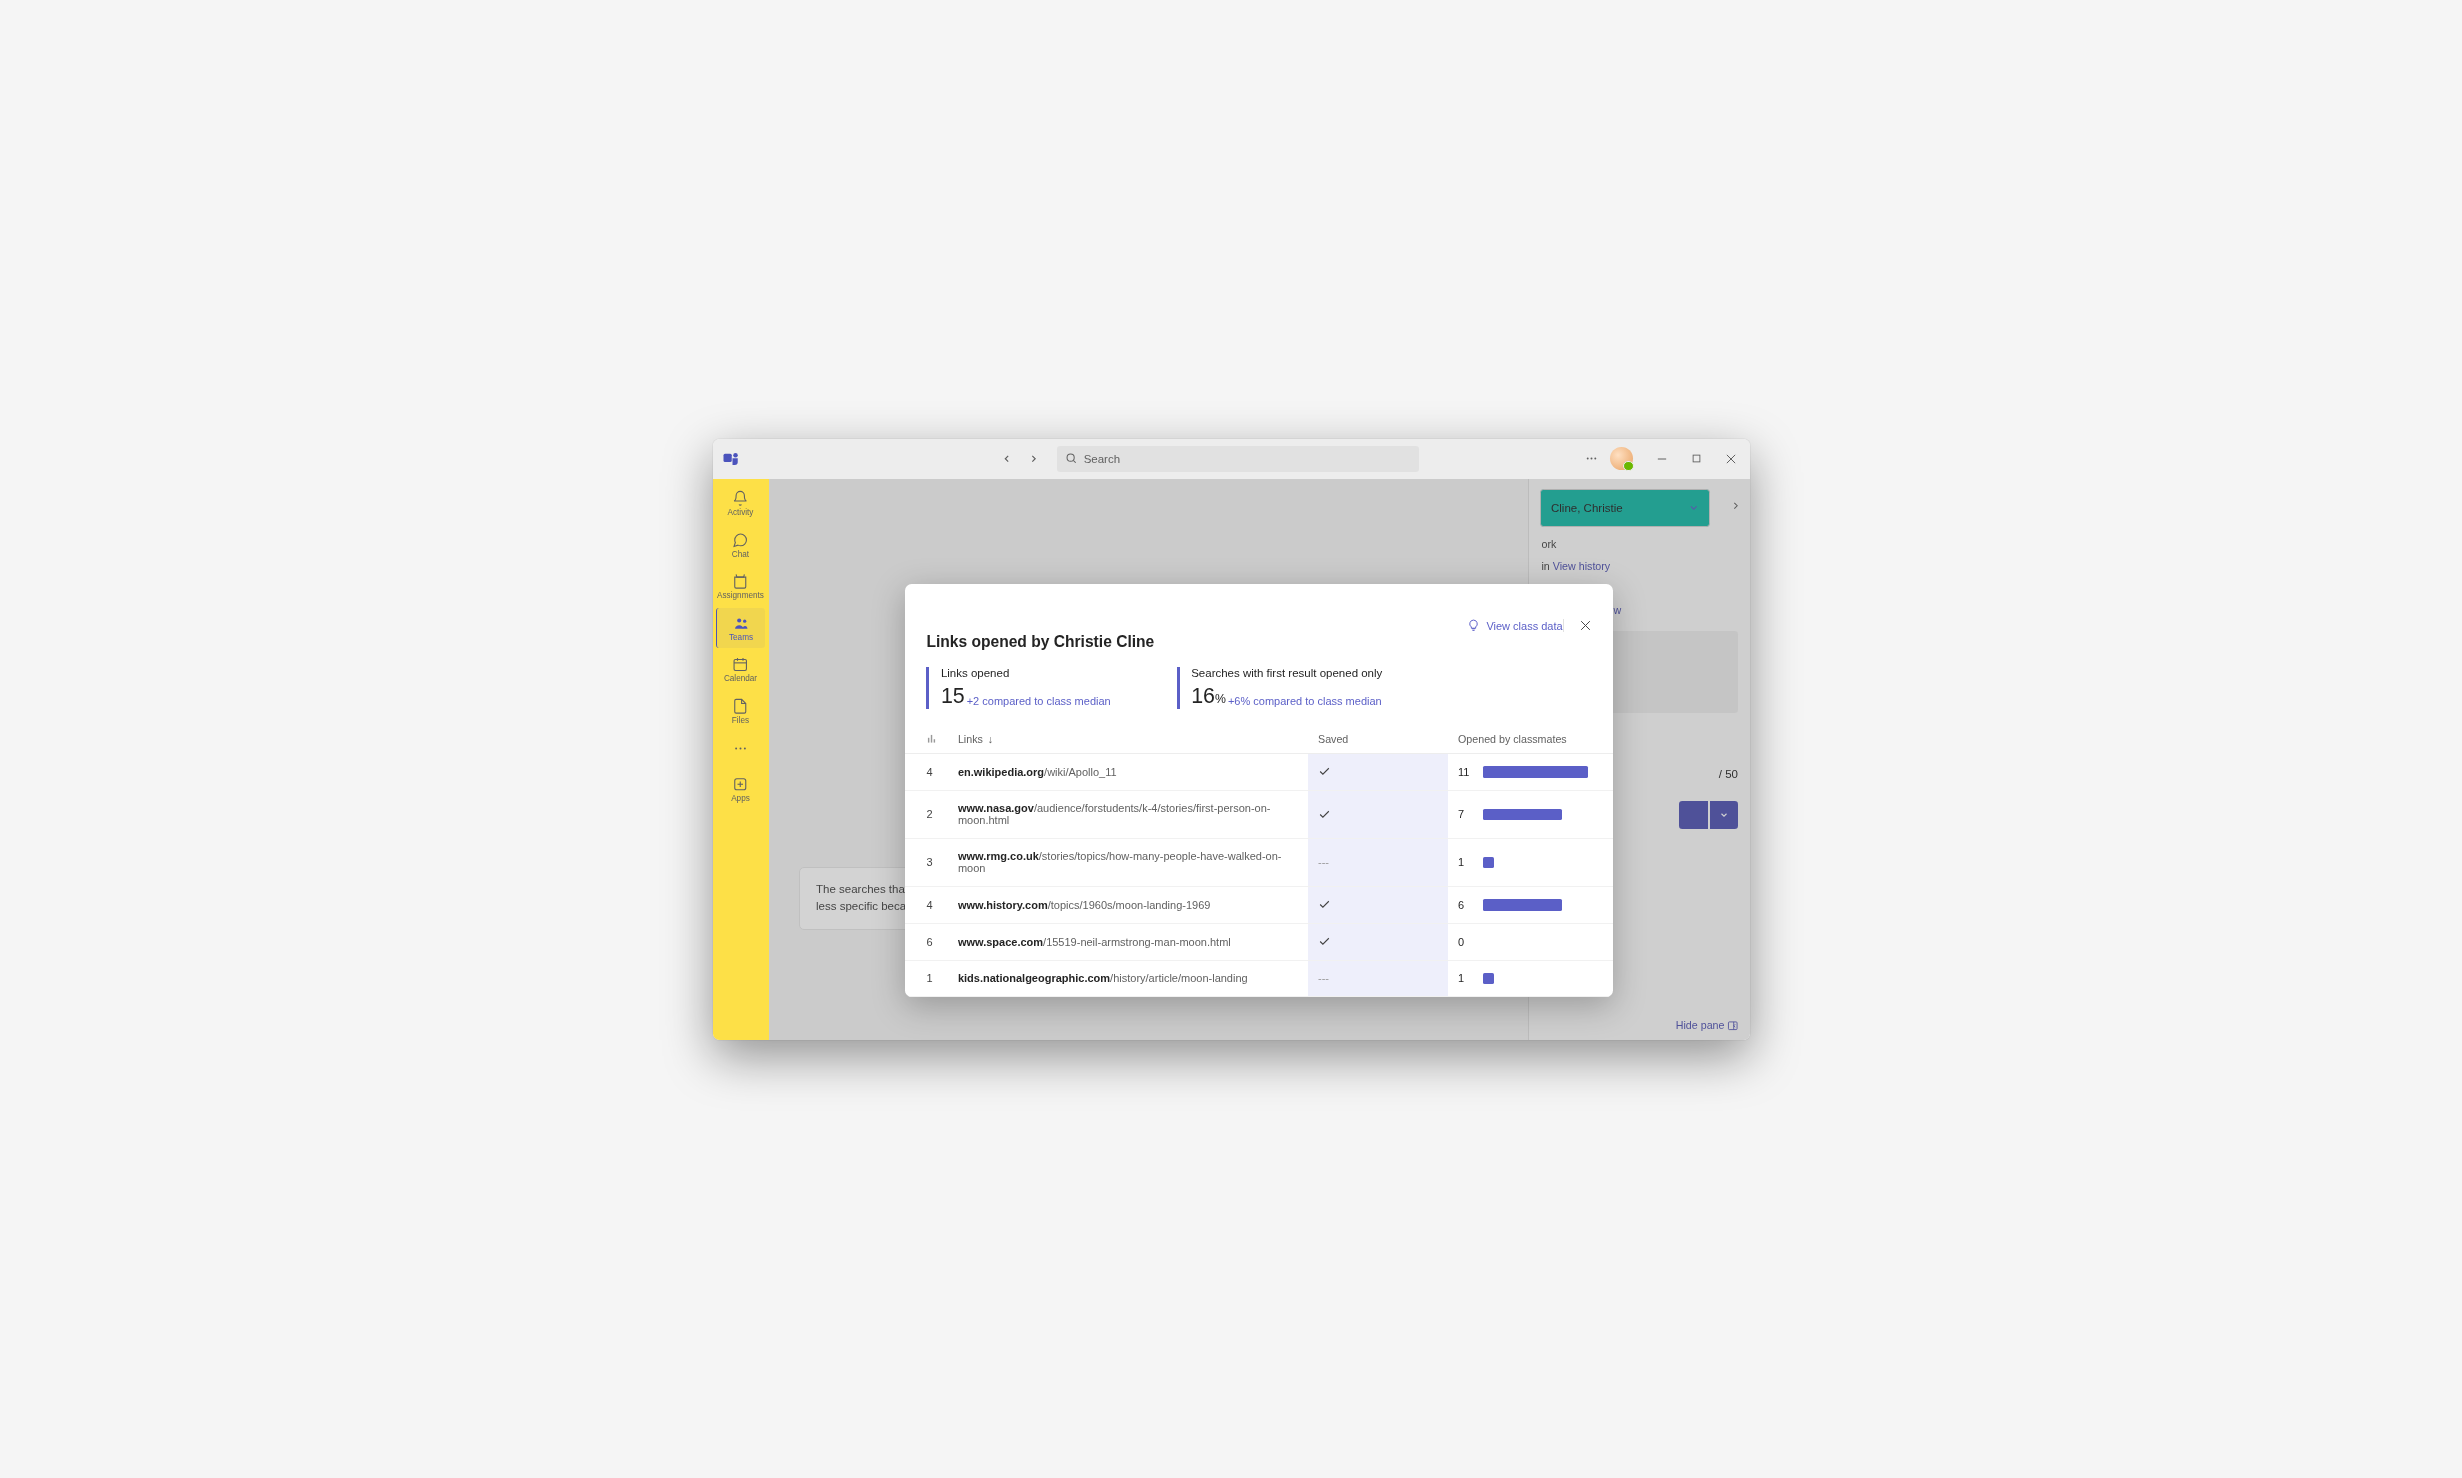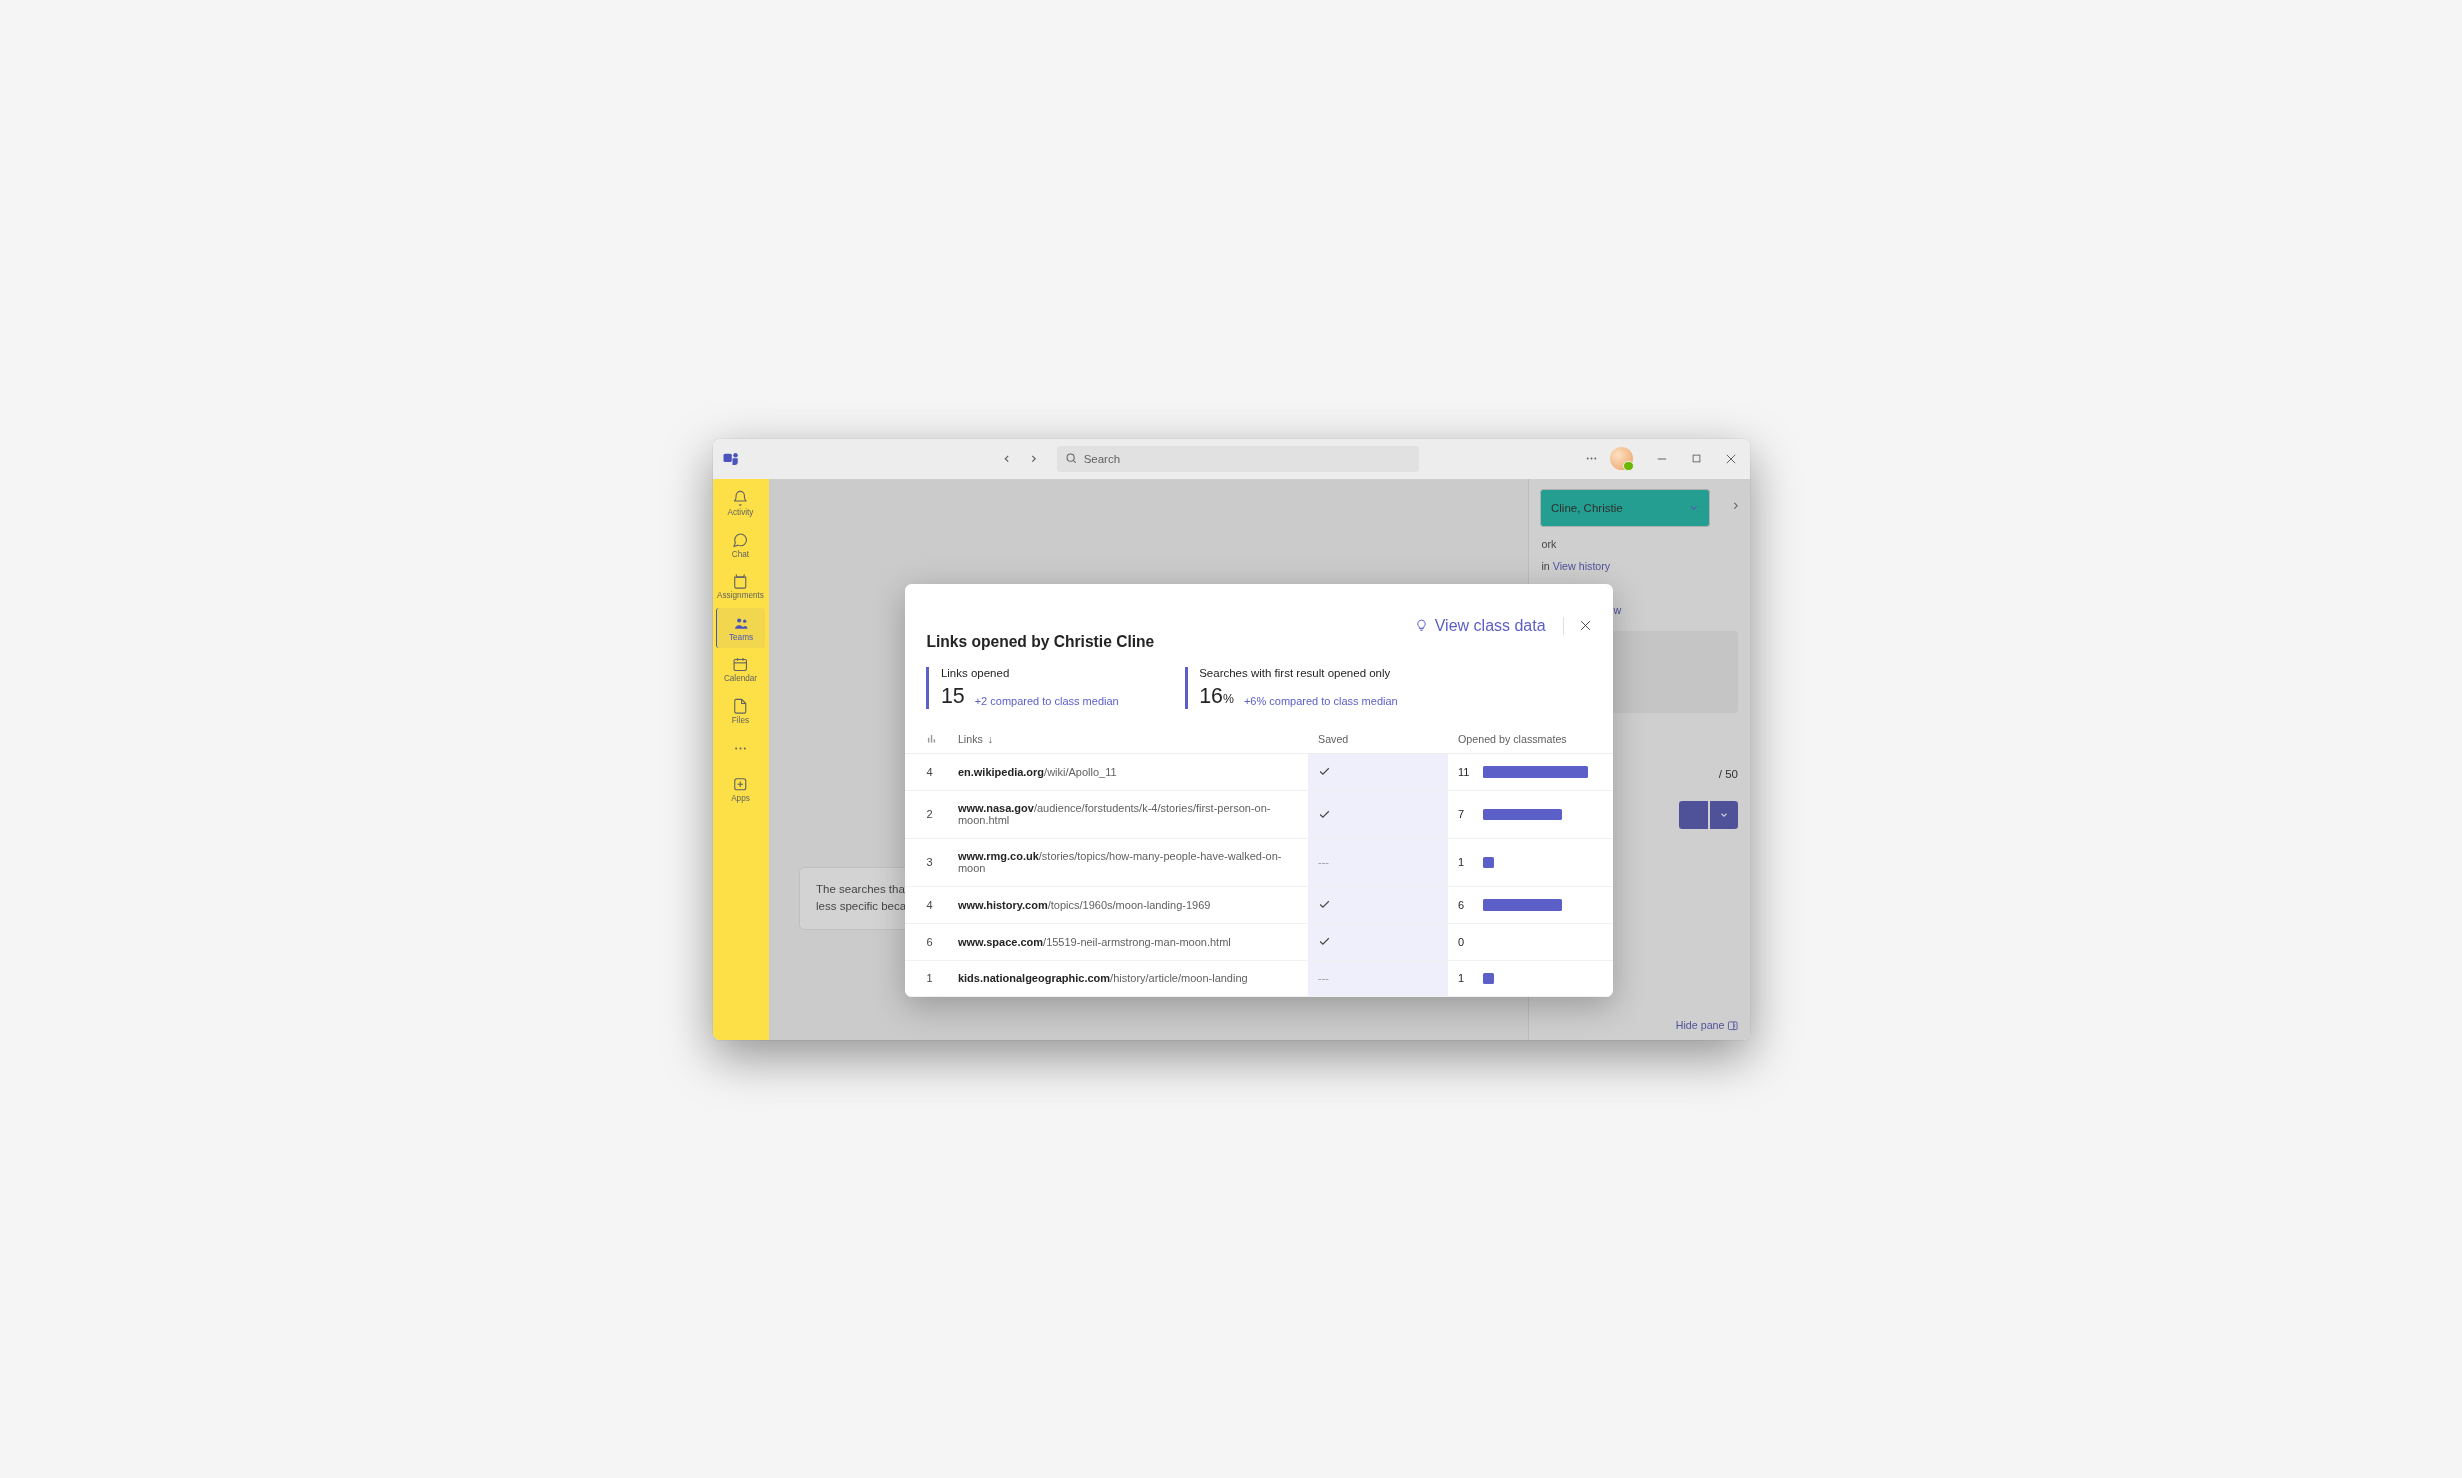--- a/index.html
+++ b/index.html
@@ -109,29 +109,29 @@
   }
   .modal {
     margin-top: 105px;
     width: 708px;
     background:#fff; border-radius:6.6px; box-shadow: 0 8.2px 33px rgba(0,0,0,0.25);
     overflow:hidden;
     pointer-events:auto;
   }
   .modal-head { display:flex; align-items:center; padding: 16.5px 21.4px 8.2px; }
   .modal-title { font-size:15.6px; font-weight:700; color:#242424;margin-top:33px; }
-  .view-class { margin-left:auto; display:flex; align-items:center; gap:6.6px; color:#5b5fc7; font-size:16px; padding-right:17px; border-right:0.8px solid #e1e1e1;}
+  .view-class { margin-left:auto; display:flex; align-items:center; gap:6.6px; color:#5b5fc7; font-size:11px; padding-right:0; border-right:0.8px solid #e1e1e1;}
   .modal-close { margin-left:15px; color:#424242; }
   .stats { display:flex; padding: 8.2px 21.4px 15px; gap: 66px;}
   .stat {
     border-left: 3.3px solid #5b5fc7;
     padding-left: 11.5px;
   }
   .stat-label { font-size:11.5px; color:#242424; margin-bottom: 5px;}
-  .stat-value-row { display:flex; align-items:flex-end; gap:10px;justify-content:center;}
+  .stat-value-row { display:flex; align-items:flex-end; gap:2px;}
   .stat-value { font-size:21.4px; color:#242424; font-weight:400;}
   .stat-value .pct { font-size:12.3px; }
   .stat-delta { font-size:11px; color:#5b5fc7; padding-bottom:2.5px;}
   
   .tbl { width:100%; border-collapse:collapse; }
   .tbl th { text-align:left; font-weight:400; font-size:10.7px; color:#616161; padding: 8.2px 10px; border-bottom:0.8px solid #ededed;}
   .tbl td { font-size:11px; color:#424242; padding: 11.5px 10px; border-bottom:0.8px solid #f1f1f1;}
   .tbl th:first-child, .tbl td:first-child { padding-left: 21.4px; width: 38px;}
   .col-chart-icon { color:#999; }
   .link-cell .domain { font-weight:700; color:#242424; }

